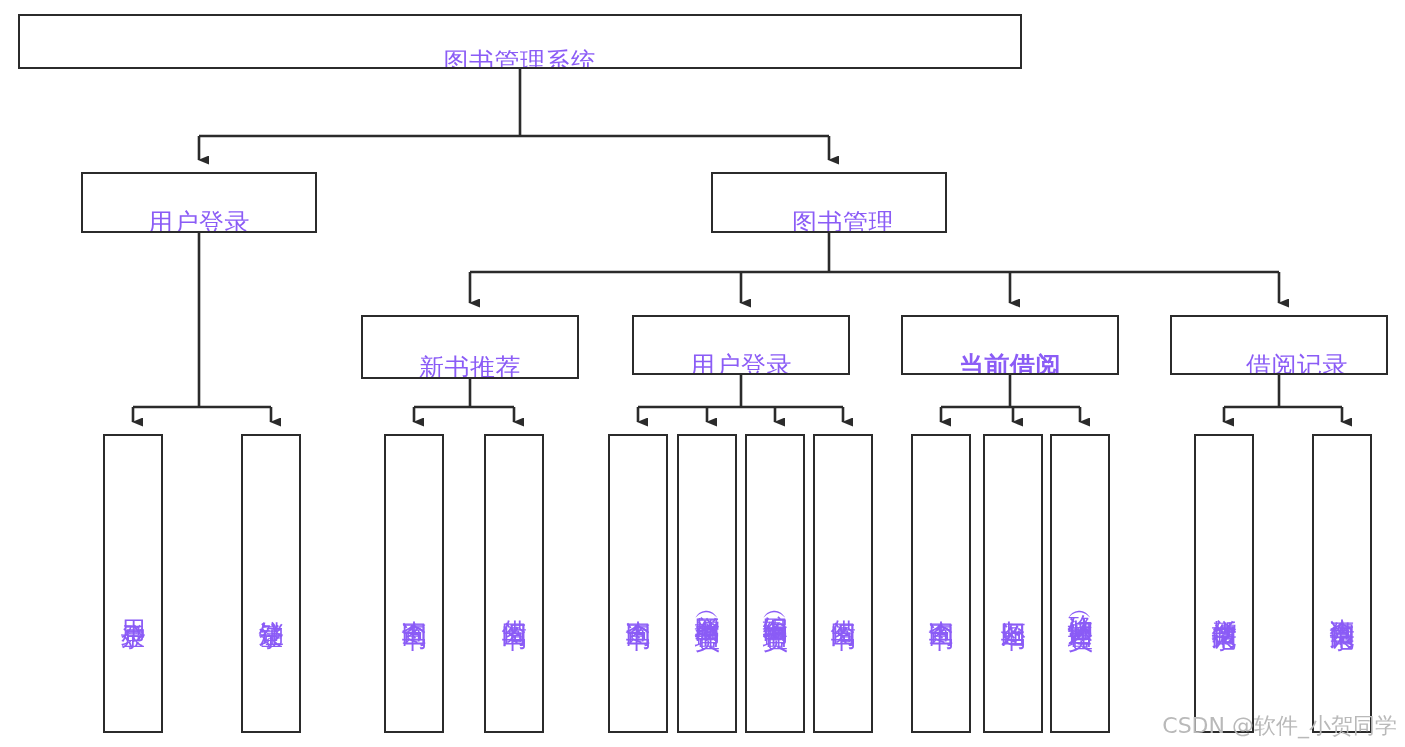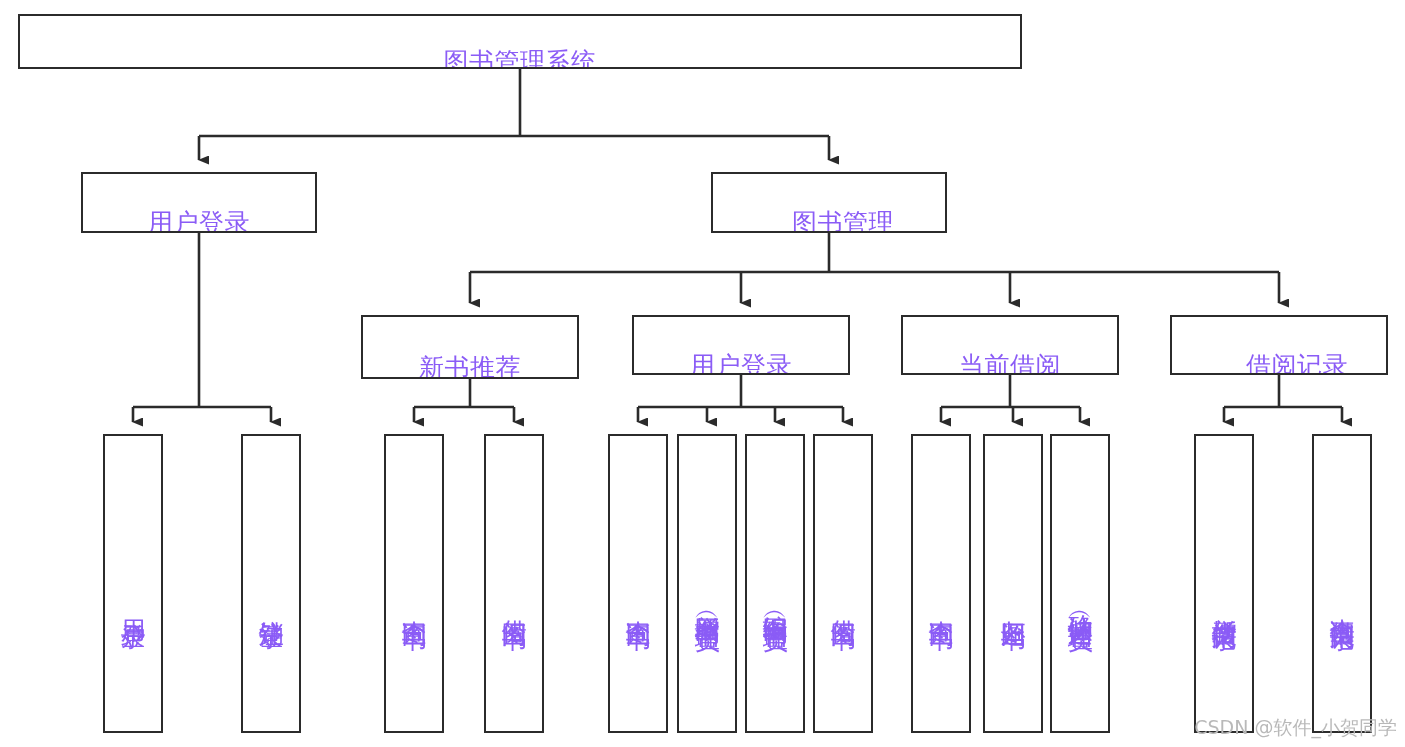--- a/index.html
+++ b/index.html
@@ -58,21 +58,21 @@
     writing-mode: vertical-rl;
     text-orientation: upright;
     font-size: 25px;
     line-height: 1.18;
     letter-spacing: 2px;
   }
   #watermark {
     position: absolute;
     right: 8px;
     bottom: 6px;
-    font-size: 19px;
+    font-size: 22px;
     color: #b9b9b9;
     font-family: "DejaVu Sans", "Liberation Sans", sans-serif;
     white-space: nowrap;
     pointer-events: none;
   }
 </style>
 </head>
 <body>
 
 <div id="diagram-root">
@@ -129,21 +129,21 @@
       </div>
       <div class="node-box horiz" style="left: 711px; top: 172px; width: 236px; height: 61px; padding-left: 28px;">
         <span class="node-label">图书管理</span>
       </div>
       <div class="node-box horiz" style="left: 361px; top: 315px; width: 218px; height: 64px;">
         <span class="node-label">新书推荐</span>
       </div>
       <div class="node-box horiz" style="left: 632px; top: 315px; width: 218px; height: 60px;">
         <span class="node-label">用户登录</span>
       </div>
-      <div class="node-box horiz" style="left: 901px; top: 315px; width: 218px; height: 60px;">
+      <div class="node-box horiz" style="left: 901px; top: 315px; width: 218px; height: 60px; font-weight: bold;">
         <span class="node-label">当前借阅</span>
       </div>
       <div class="node-box horiz" style="left: 1170px; top: 315px; width: 218px; height: 60px; padding-left: 36px;">
         <span class="node-label">借阅记录</span>
       </div>
       <div class="node-box vert" style="left: 103px; top: 434px; width: 60px; height: 299px;">
         <span class="node-label">用户登录</span>
       </div>
       <div class="node-box vert" style="left: 241px; top: 434px; width: 60px; height: 299px;">
         <span class="node-label">注销登录</span>

